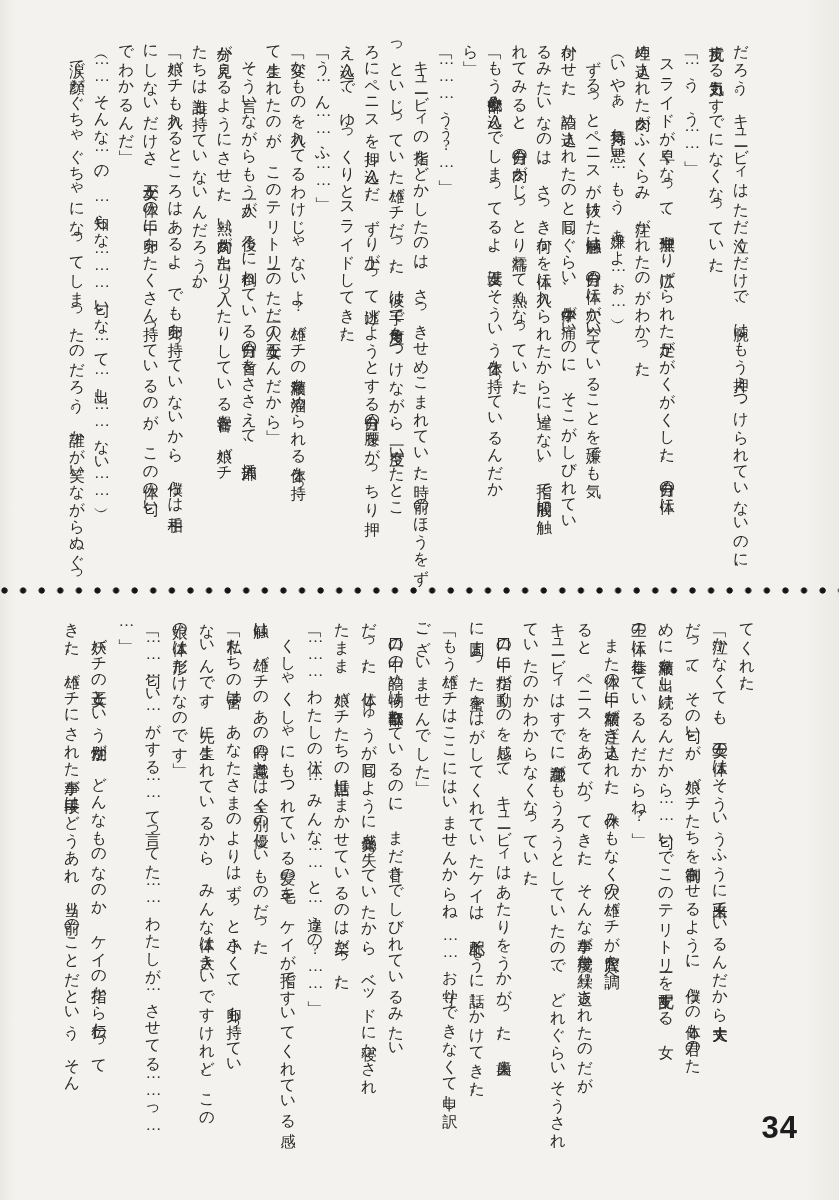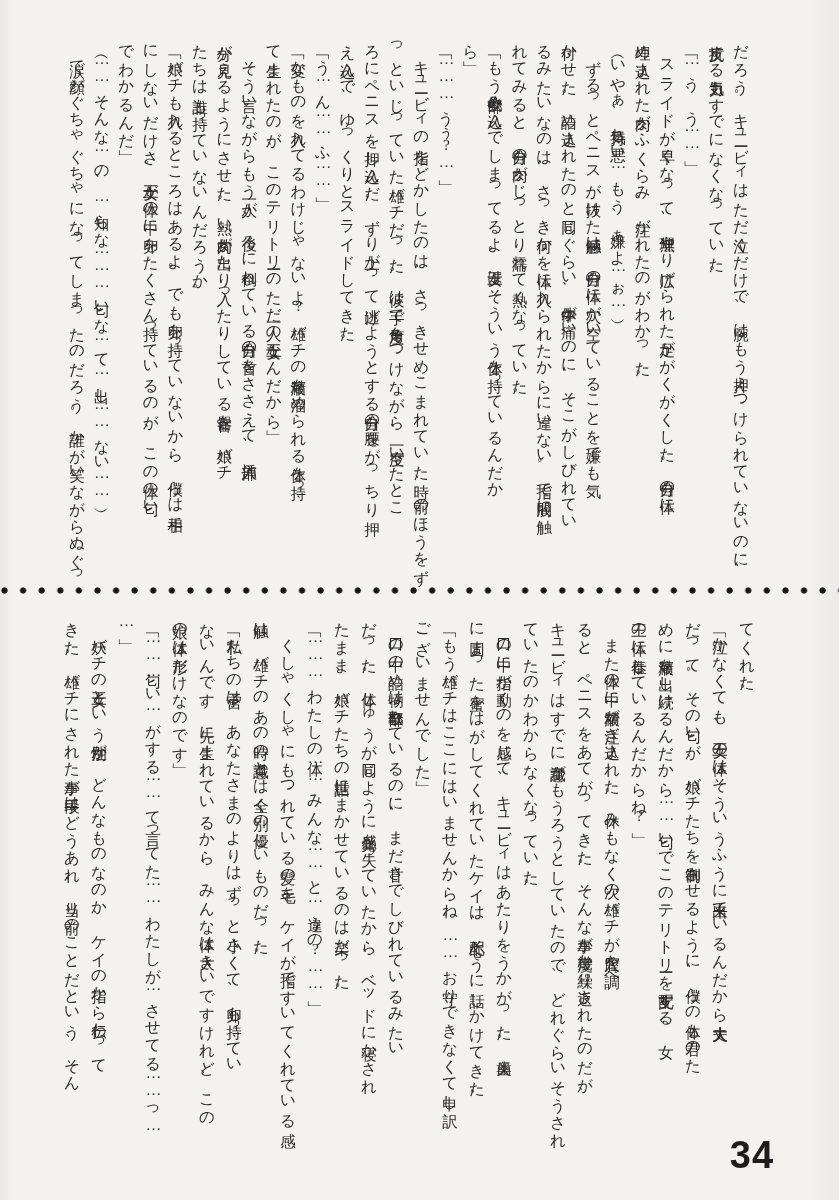--- a/index.html
+++ b/index.html
@@ -50,27 +50,26 @@
     height: 9px;
     background-image: radial-gradient(circle at 4.5px 4.5px, var(--dots, #161616) 2.7px, rgba(0,0,0,0) 3.5px);
     background-size: 18.6px 9px;
     background-repeat: repeat-x;
   }
   .page-number {
     position: absolute;
     left: 706px;
     top: 1110px;
     width: 92px;
-    text-align: center;
+    text-align: right;
     font-family: "Liberation Sans", "DejaVu Sans", sans-serif;
     font-weight: bold;
-    font-size: 38px;
+    font-size: 31px;
     letter-spacing: 1px;
     color: var(--page_number, #1d1d1d);
-    margin-top: 24px;
   }
 </style>
 </head>
 <body>
 
 <div class="page">
   <div class="text-block top">
       <p>だろう。キュービィはただ泣くだけで、腕はもう押えつけられていないのに、</p>
       <p>反抗する気力もすでになくなっていた。</p>
       <p>　「…う、う……」</p>

